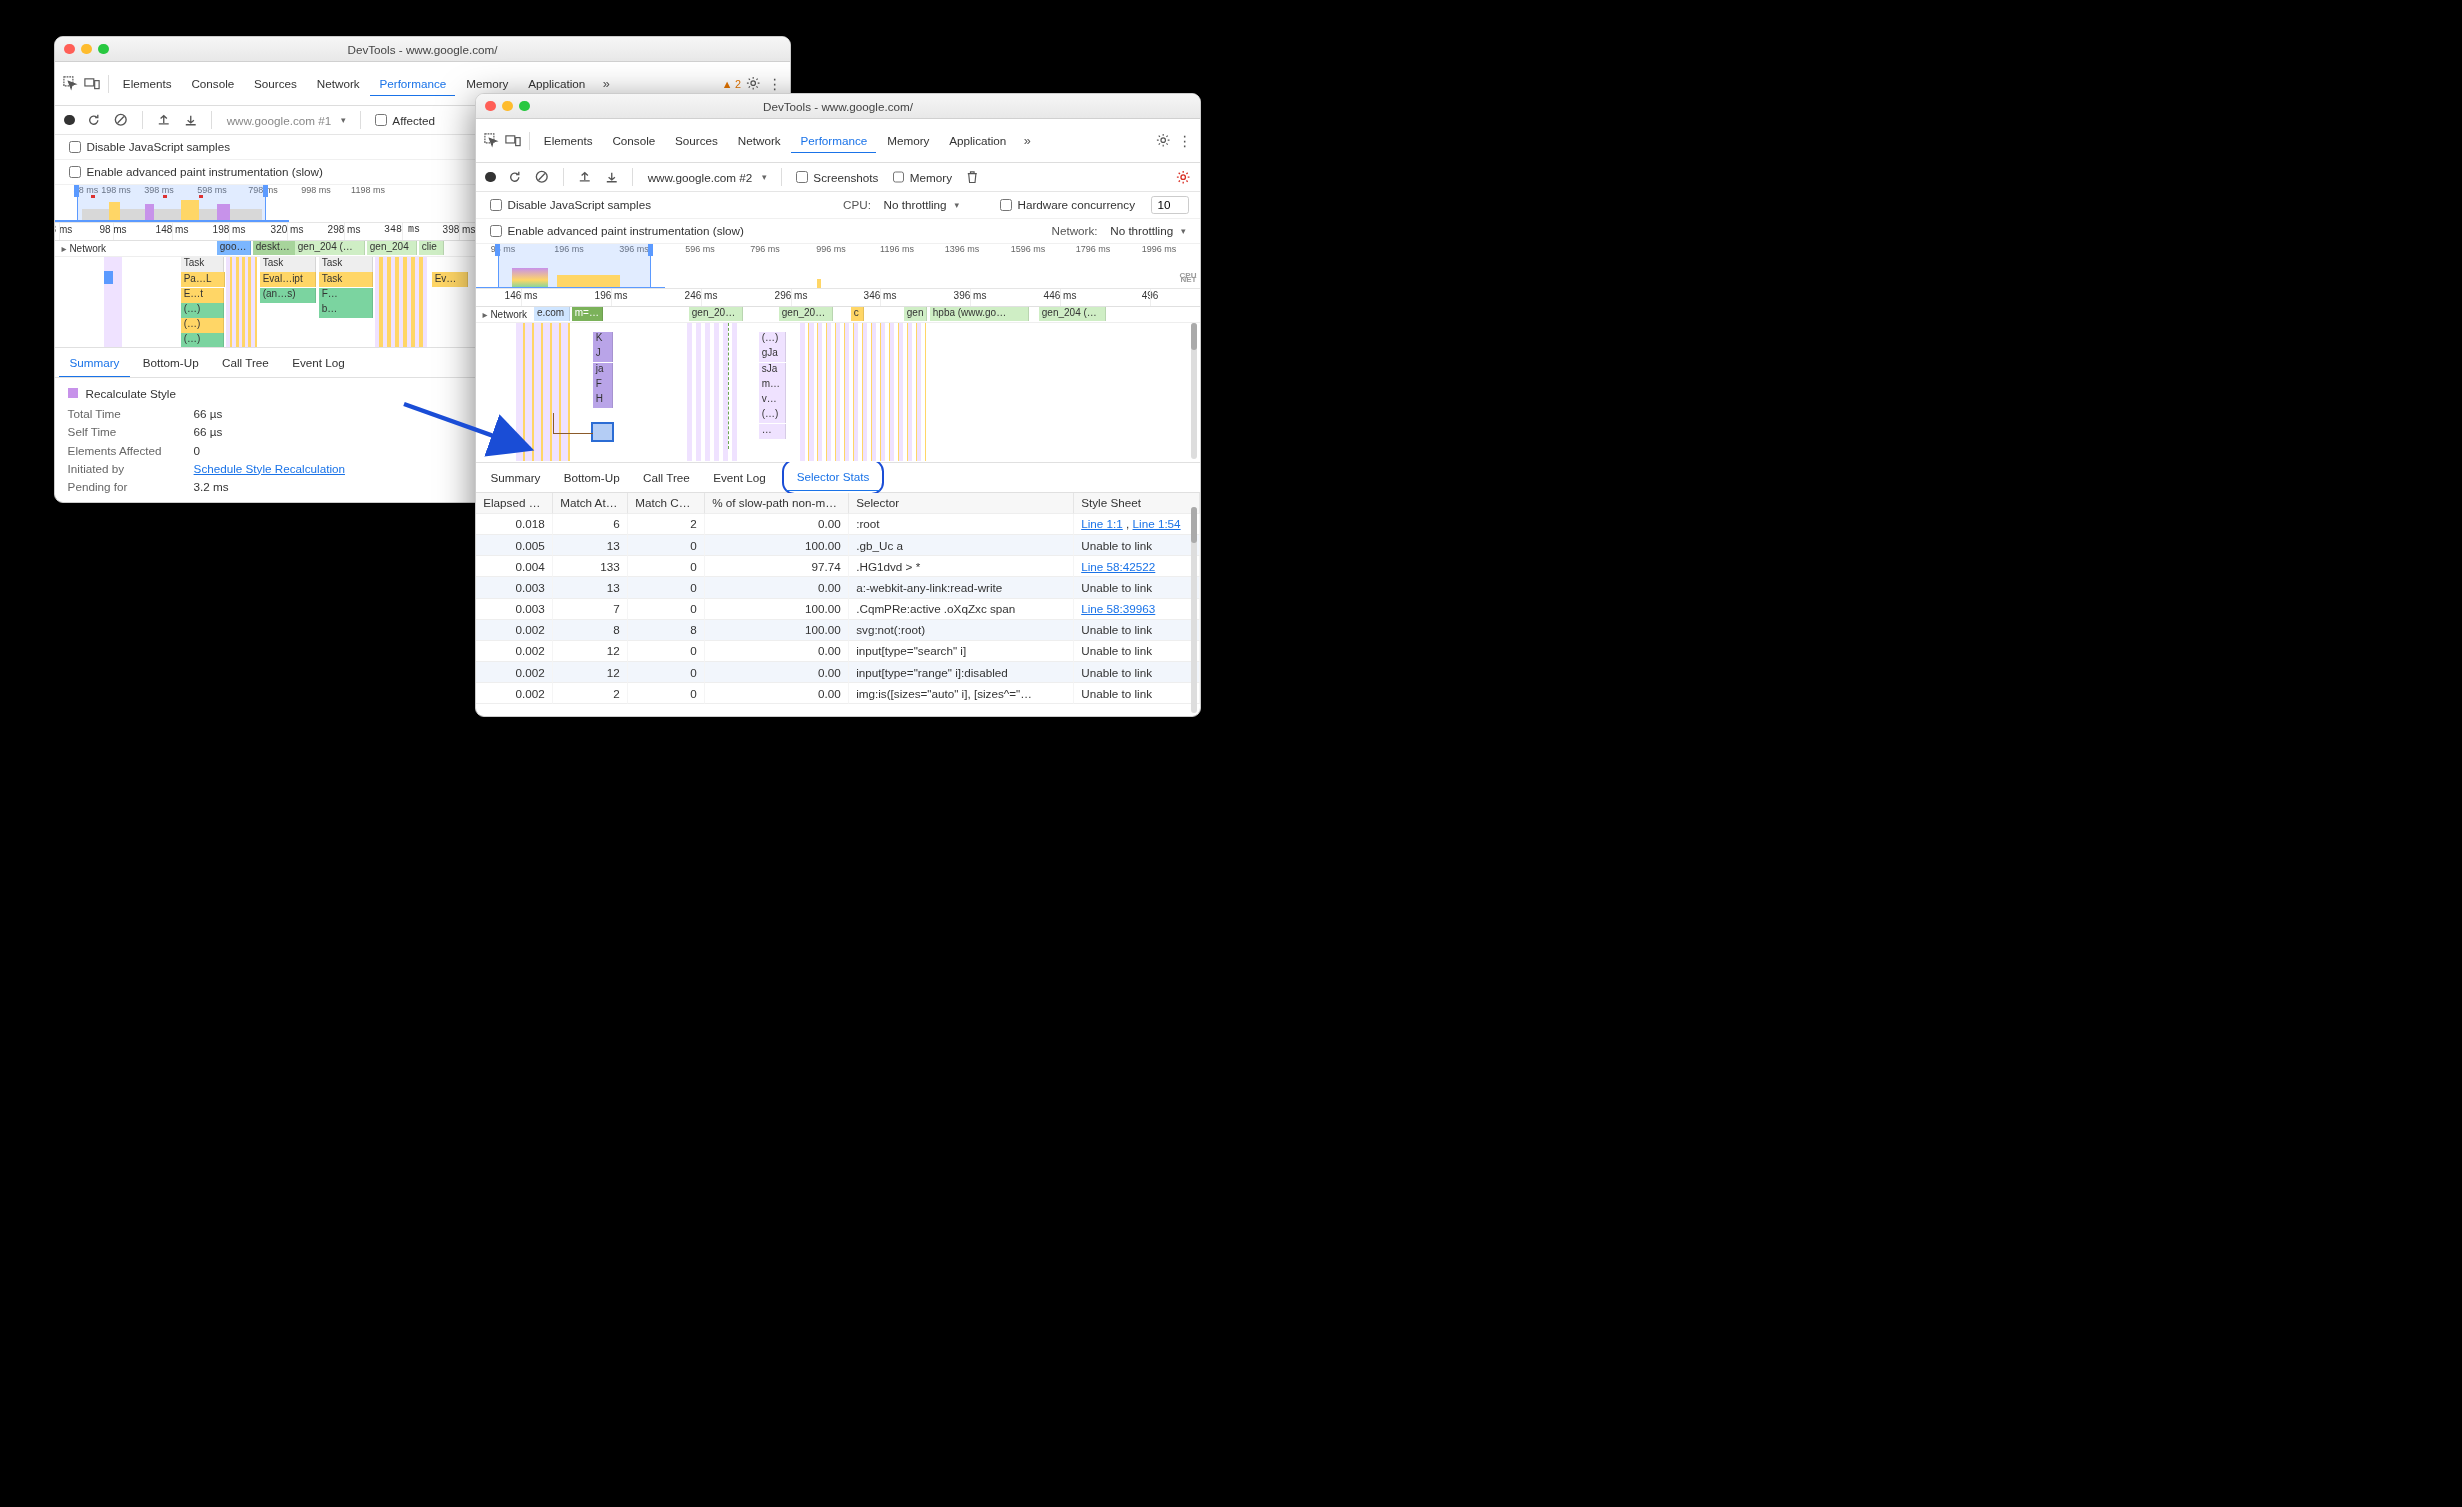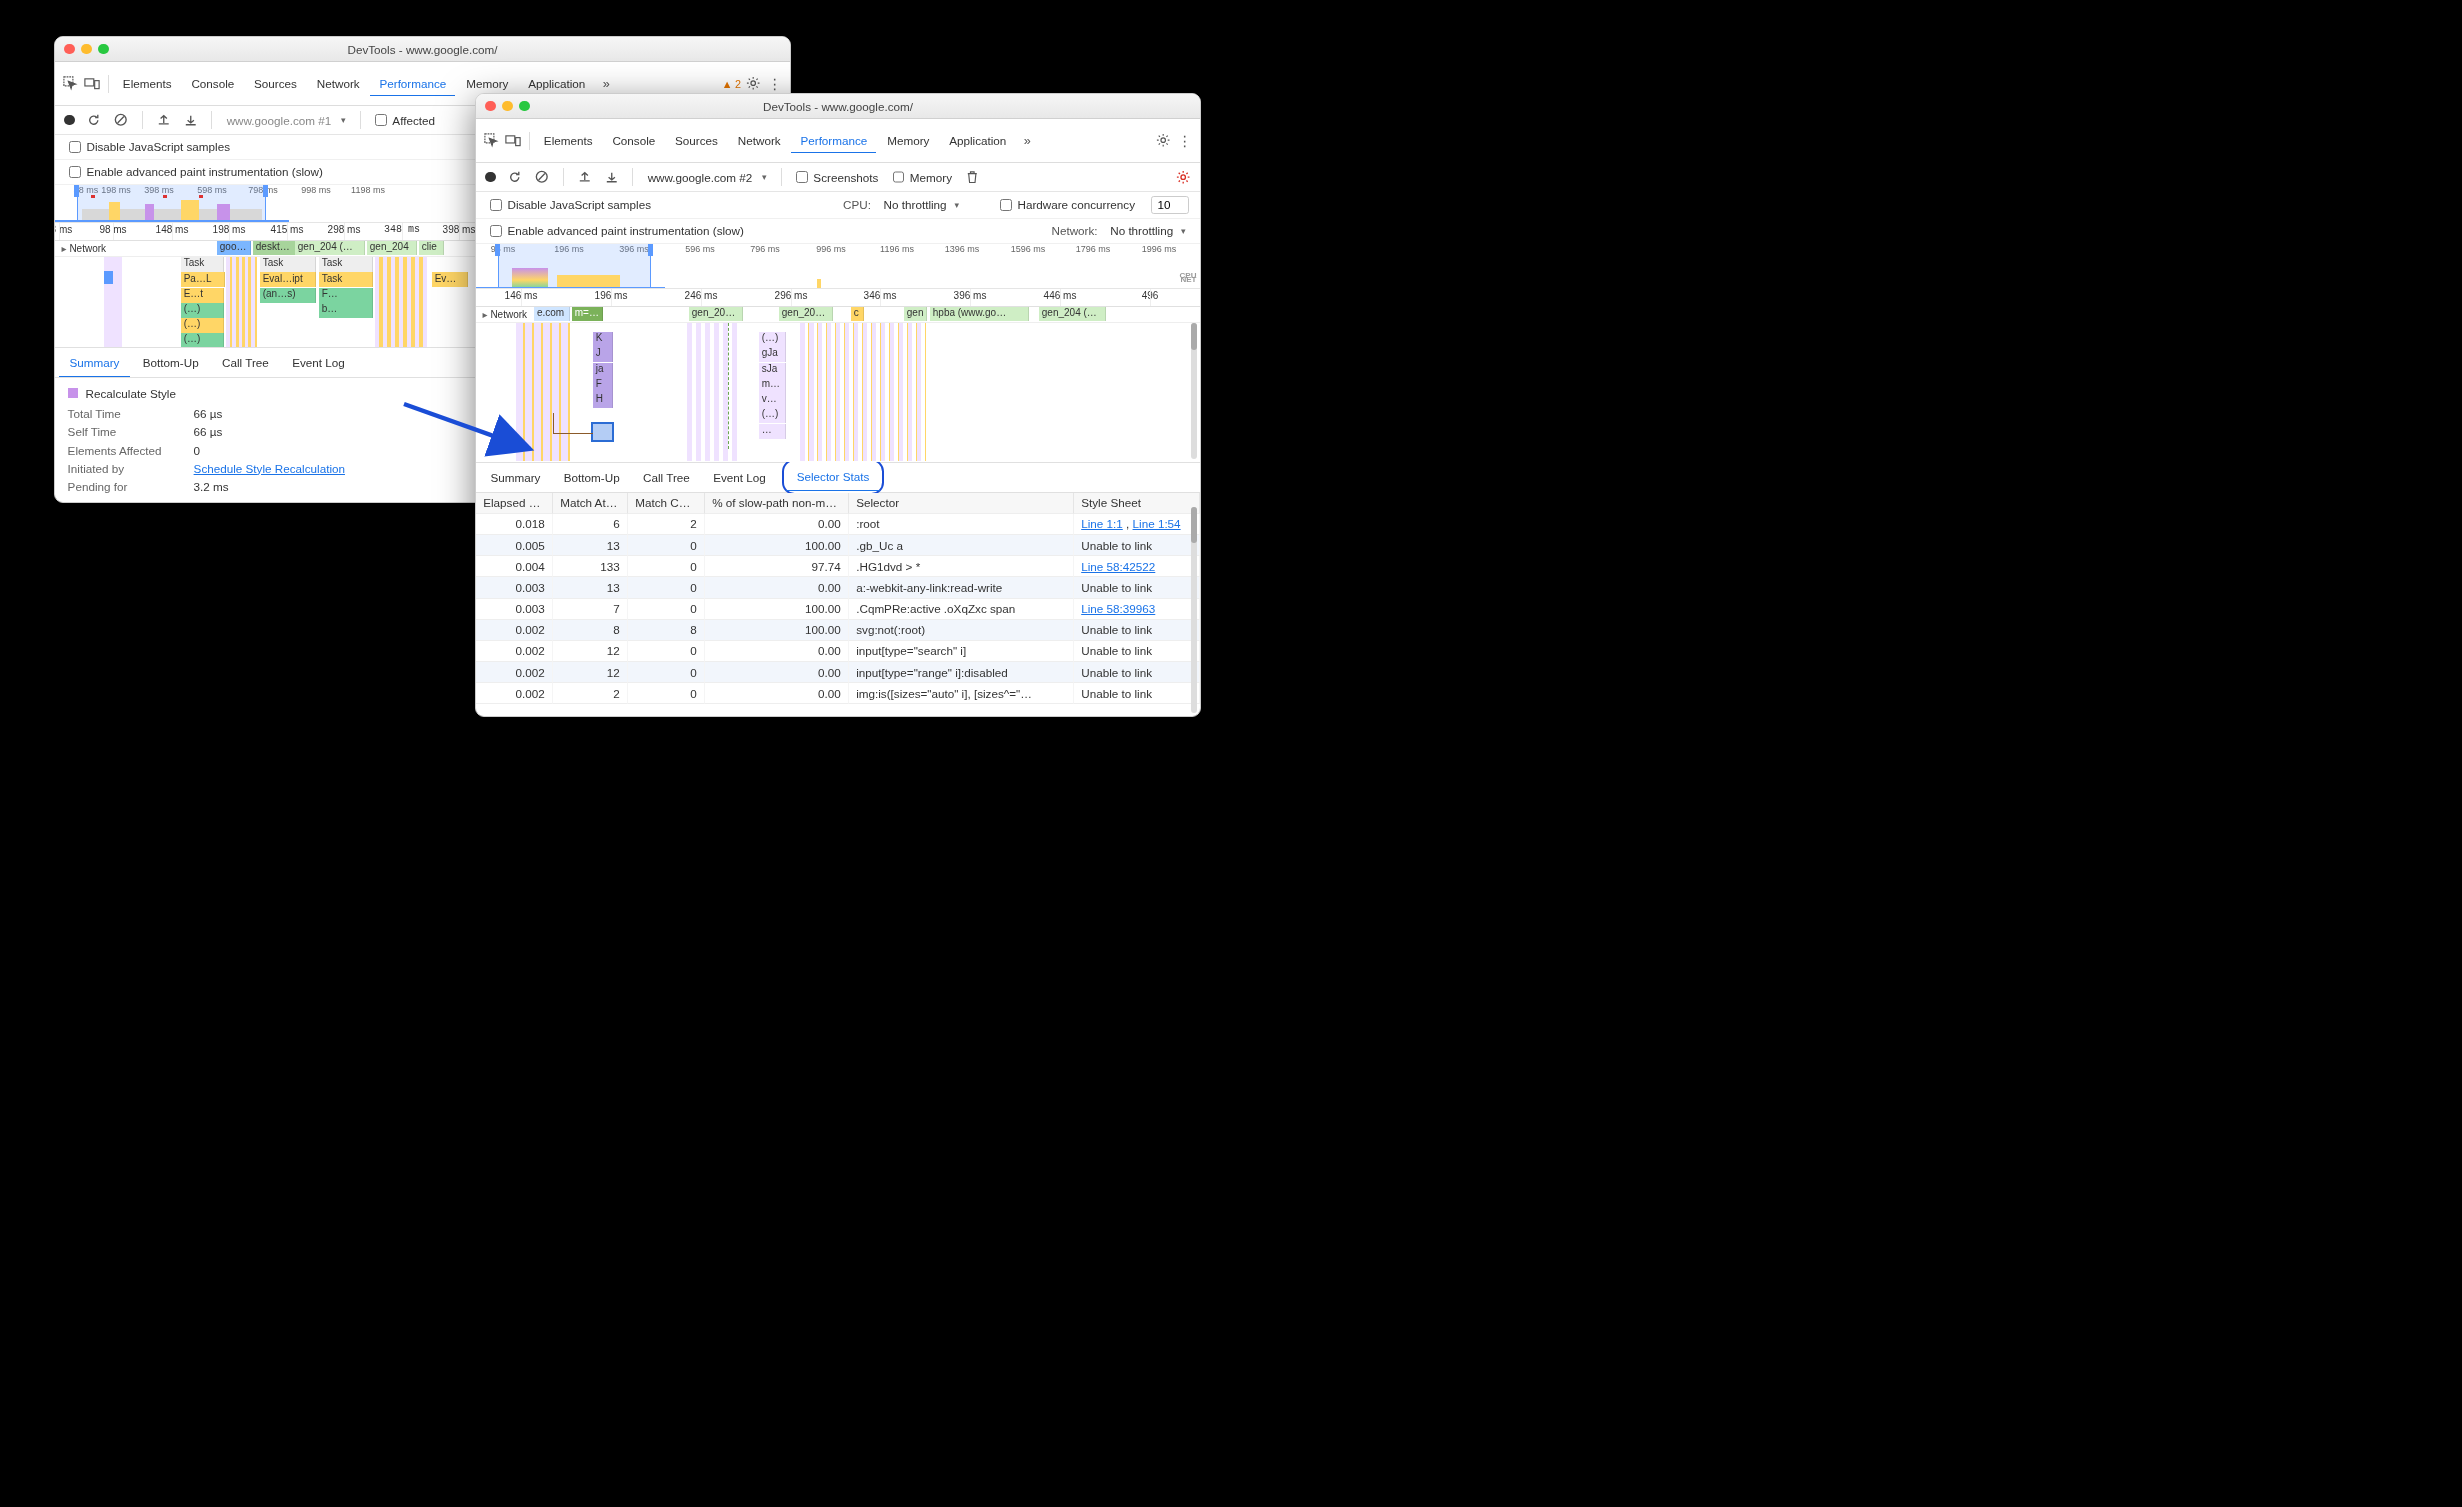--- a/index.html
+++ b/index.html
@@ -194,21 +194,21 @@
   <div class="ruler">
     <div id="w1-ruler">
         <span class="tick" style="left: 3.6px;">48 ms</span>
         <div class="ov-tick-line" style="left: 3.6px;"></div>
         <span class="tick" style="left: 58px;">98 ms</span>
         <div class="ov-tick-line" style="left: 58px;"></div>
         <span class="tick" style="left: 117px;">148 ms</span>
         <div class="ov-tick-line" style="left: 117px;"></div>
         <span class="tick" style="left: 174px;">198 ms</span>
         <div class="ov-tick-line" style="left: 174px;"></div>
-        <span class="tick" style="left: 232px;">415 ms</span>
+        <span class="tick" style="left: 232px;">320 ms</span>
         <div class="ov-tick-line" style="left: 232px;"></div>
         <span class="tick" style="left: 289px;">298 ms</span>
         <div class="ov-tick-line" style="left: 289px;"></div>
         <span class="tick" style="left: 347px; font-family: Liberation Mono, monospace;">348 ms</span>
         <div class="ov-tick-line" style="left: 347px;"></div>
         <span class="tick" style="left: 404px;">398 ms</span>
         <div class="ov-tick-line" style="left: 404px;"></div>
       </div>
   </div>
 

